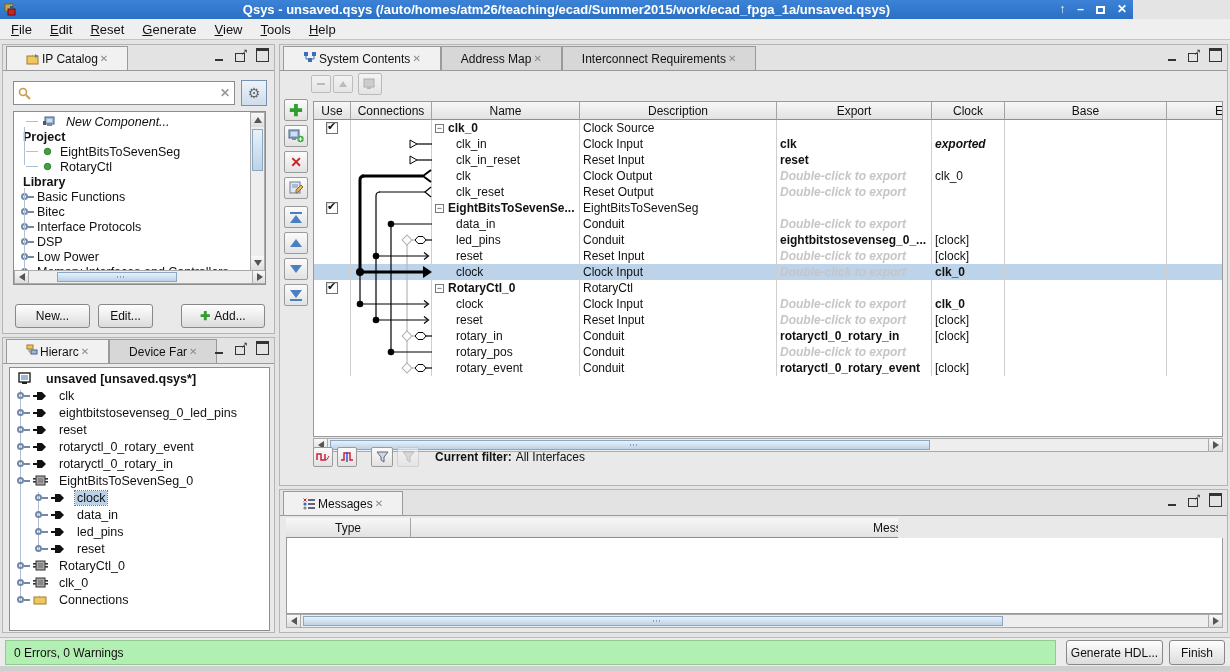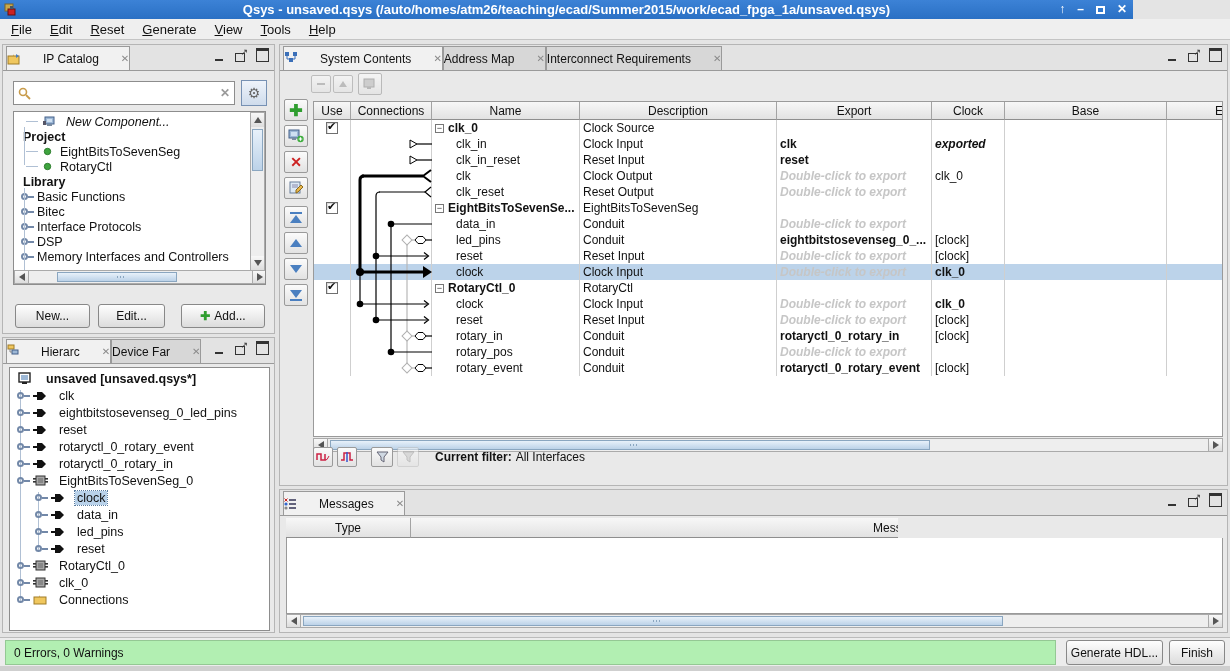--- a/index.html
+++ b/index.html
@@ -16,21 +16,21 @@
   .wc-restore { display:inline-block; width:9px; height:8px; border:2px solid #fff; }
 
   
   .menubar { position:absolute; left:0; top:19px; width:1230px; height:21px; background:#efefef; border-bottom:1px solid #c4c4c4; display:flex; align-items:center; padding-left:2px; }
   .menu-item { padding:2px 9px; font-size:13px; color:#111; }
   .menu-item::first-letter { text-decoration:underline; }
 
   
   .panel { position:absolute; background:#e9e9e9; border:1px solid #b5b5b5; }
   .tabbar { position:absolute; left:0; top:0; right:0; height:26px; border-bottom:1px solid #9a9a9a; background:#e3e3e3; display:flex; align-items:flex-end; padding-left:3px; }
-  .tab { display:inline-flex; align-items:center; gap:22px; height:24px; padding:0 0; border:1px solid #9a9a9a; border-bottom:none; background:#d7d7d7; font-size:12px; white-space:nowrap; }
+  .tab { display:inline-flex; align-items:center; gap:2px; height:24px; padding:0 19px; border:1px solid #9a9a9a; border-bottom:none; background:#d7d7d7; font-size:12px; white-space:nowrap; }
   .tab.active { background:#f1f1f1; }
   .tab .x { color:#8a8a8a; font-size:10px; }
   .panel-controls { position:absolute; right:6px; top:5px; display:flex; gap:9px; align-items:center; }
   .pc { display:inline-block; position:relative; width:12px; height:12px; }
   .pc-min::after { content:""; position:absolute; left:1px; bottom:1px; width:8px; height:2px; background:#333; }
   .pc-float::after { content:""; position:absolute; left:0; bottom:0; width:8px; height:7px; border:1px solid #333; }
   .pc-float::before { content:"\2197"; position:absolute; right:-1px; top:-3px; font-size:9px; color:#333; }
   .pc-max::after { content:""; position:absolute; left:0; bottom:0; width:11px; height:10px; border:1px solid #333; border-top:3px solid #333; }
 
   
@@ -218,20 +218,27 @@
               <span class="circ"></span>
               <span class="twig"></span>
             </span>
             <span style="margin-left: 3px;">DSP</span>
           </div>
           <div class="tree-row" style="height: 15px; padding-left: 5px;">
             <span class="expander">
               <span class="circ"></span>
               <span class="twig"></span>
             </span>
+            <span style="margin-left: 3px;">Low Power</span>
+          </div>
+          <div class="tree-row" style="height: 15px; padding-left: 5px;">
+            <span class="expander">
+              <span class="circ"></span>
+              <span class="twig"></span>
+            </span>
             <span style="margin-left: 3px;">Memory Interfaces and Controllers</span>
           </div>
         </div>
       <div class="vline" style="left:10px; top:15px; height:38px;"></div>
       <div class="vline" style="left:10px; top:76px; height:82px;"></div>
       <div class="vscroll" style="right:0; top:0; height:159px;">
         <div class="vsb-btn" style="top:0;">
             <span class="tri-u"></span>
           </div>
         <div class="sb-thumb" style="left:1px; right:1px; top:16px; height:42px; bottom:auto;"></div>
@@ -247,21 +254,21 @@
             <div class="sb-thumb" style="left:28px; width:120px;">
               <span class="sb-grip"></span>
             </div>
           </div>
         <div class="sb-btn right">
             <span class="tri-r"></span>
           </div>
       </div>
     </div>
     <button class="btn" style="position:absolute; left:12px; top:259px; width:75px; height:24px;">New...</button>
-    <button class="btn" style="position:absolute; left:95px; top:259px; width:67px; height:24px;">Edit...</button>
+    <button class="btn" style="position:absolute; left:95px; top:259px; width:55px; height:24px;">Edit...</button>
     <button class="btn" style="position:absolute; left:178px; top:259px; width:84px; height:24px;">
         <span style="color:#2f9e2f; font-weight:bold;">✚</span>
         <span>Add...</span>
       </button>
   </div>
 
   <div class="panel" style="left:2px; top:337px; width:273px; height:296px;">
     <div class="tabbar" id="hier-tabs">
       <div class="tab active">
           <span><svg width="12" height="12" viewBox="0 0 12 12">

